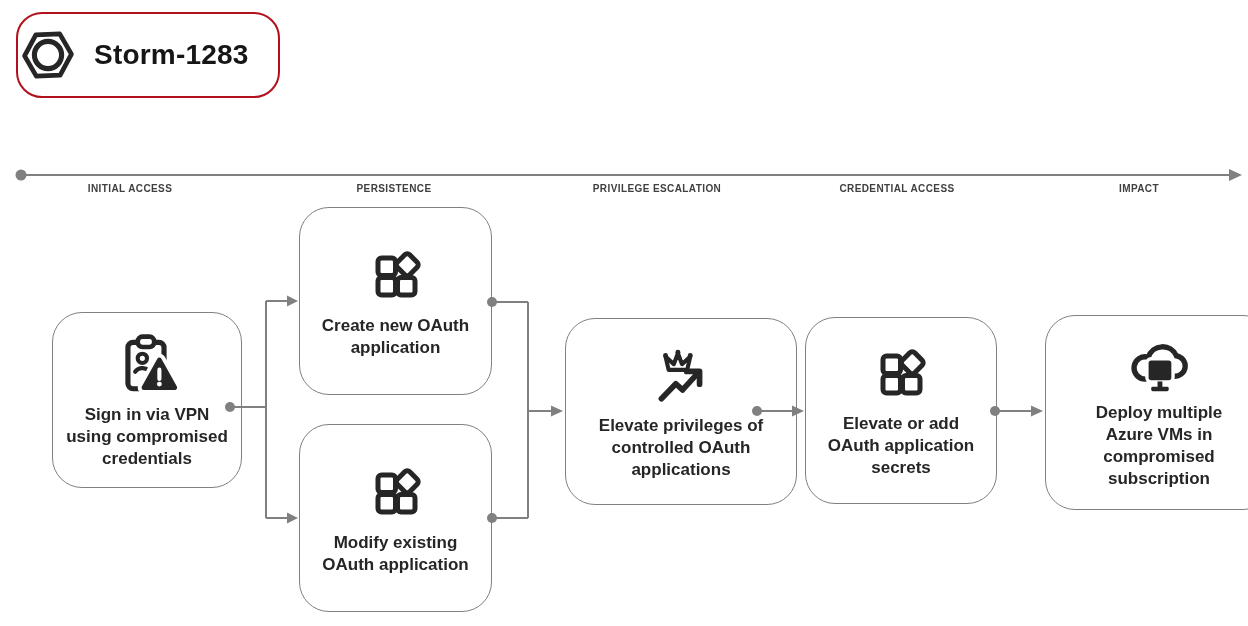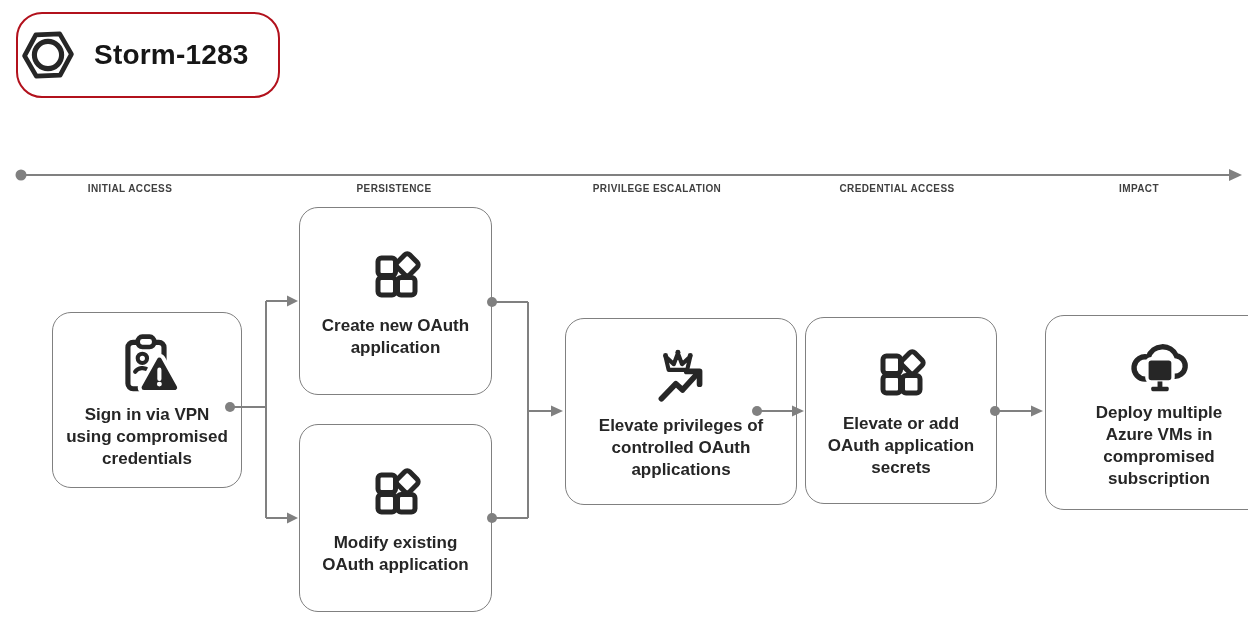--- a/index.html
+++ b/index.html
@@ -14,21 +14,21 @@
     display:flex;align-items:center;gap:16px;box-sizing:border-box;
   }
   .badge .actor-name{font-size:28px;font-weight:600;color:#161616;letter-spacing:0.2px;}
   
   .stage{
     position:absolute;top:143px;transform:translateX(-50%);
     font-size:10px;font-weight:600;color:#404040;letter-spacing:0.4px;white-space:nowrap;margin-top:40px;
   }
   
   .node{
-    position:absolute;background:#fff;border:1.5px solid #808080;border-radius:19px;
+    position:absolute;background:#fff;border:1.5px solid #808080;border-radius:30px;
     display:flex;flex-direction:column;align-items:center;justify-content:center;
     gap:7px;box-sizing:border-box;text-align:center;padding:22px 8px;
   }
   .node .label{font-size:17px;line-height:22px;font-weight:600;color:#262626;}
   .node .icon{flex:0 0 auto;display:flex;align-items:center;justify-content:center;}
   #node-signin {left:52px;  top:312px; width:190px; height:176px;}
   #node-create {left:299px; top:207px; width:193px; height:188px;}
   #node-modify {left:299px; top:424px; width:193px; height:188px;}
   #node-elevate{left:565px; top:318px; width:232px; height:187px;}
   #node-secrets{left:805px; top:317px; width:192px; height:187px;}

